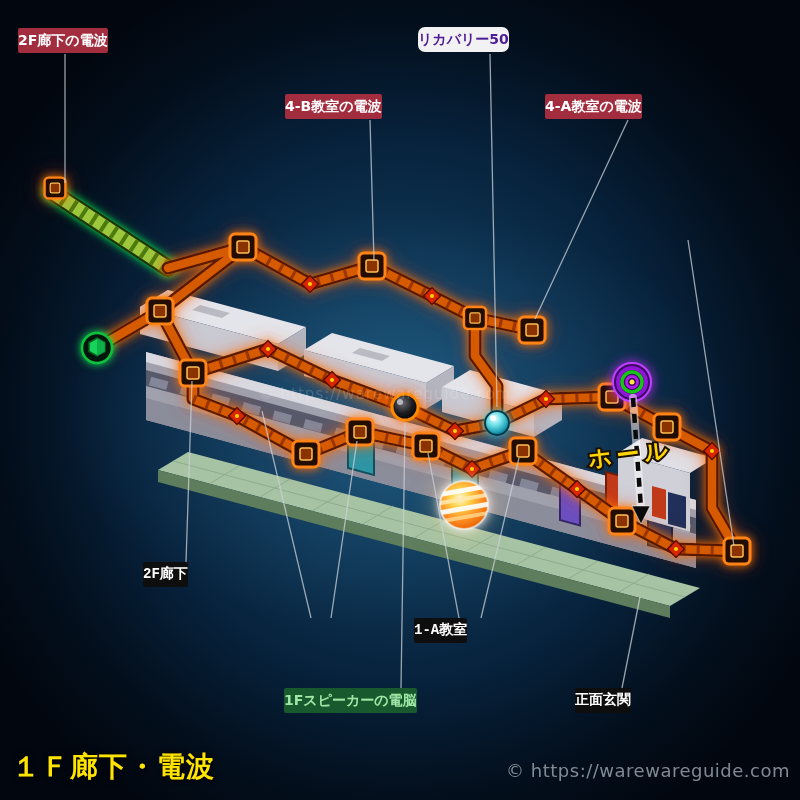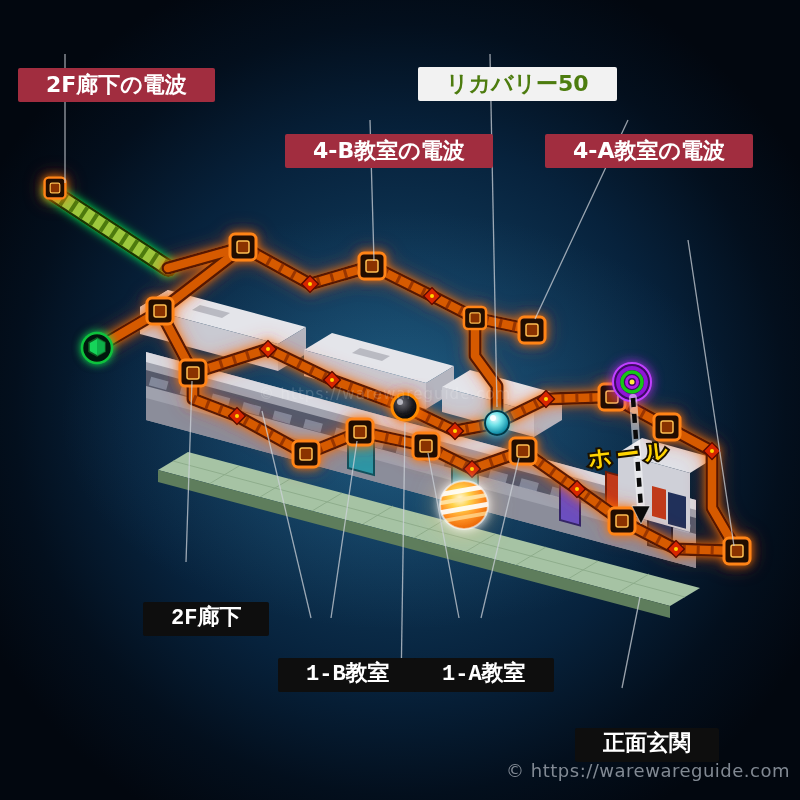--- a/index.html
+++ b/index.html
@@ -6,26 +6,26 @@
   .stage{
     position:relative;width:800px;height:800px;overflow:hidden;
     font-family:"DejaVu Sans",sans-serif;
     background:
       radial-gradient(circle 470px at 400px 410px,
         #175073 0%, #0e3554 32%, #07223c 58%, #030f1d 82%, #02070f 100%);
   }
   .stage svg{position:absolute;left:0;top:0;}
   .badge{
     position:absolute;white-space:nowrap;z-index:5;
-    font-weight:bold;font-size:22px;line-height:1.15;
-    padding:4px 28px 5px;border-radius:2px;margin-top:40px;
+    font-weight:bold;font-size:14px;line-height:1.15;
+    padding:4px 0 5px;border-radius:2px;
   }
   .badge.red{background:#a12d3f;color:#ffffff;}
   .badge.black{background:#0e0e0e;color:#ffffff;font-family:Liberation Mono, monospace;}
-  .badge.white{background:#f2f2f2;color:#4d7c0f;}
+  .badge.white{background:#f2f2f2;color:#4c1d95;border-radius:7px;}
   .badge.green{background:#185a2d;color:#9fe7a6;}
   #co-0{left:18px;top:28px}
   #co-1{left:418px;top:27px}
   #co-2{left:285px;top:94px}
   #co-3{left:545px;top:94px}
   #co-4{left:600px;top:214px}
   #co-5{left:143px;top:562px}
   #co-6{left:278px;top:618px}
   #co-7{left:414px;top:618px}
   #co-8{left:284px;top:688px}
@@ -288,18 +288,19 @@
       <line x1="401" y1="688" x2="405" y2="423"></line>
       <line x1="622" y1="688" x2="640" y2="597"></line>
     </g>
   </svg>
 
   <div class="badge red" id="co-0">2F廊下の電波</div>
   <div class="badge white" id="co-1">リカバリー50</div>
   <div class="badge red" id="co-2">4-B教室の電波</div>
   <div class="badge red" id="co-3">4-A教室の電波</div>
   <div class="badge black" id="co-5">2F廊下</div>
-  <div class="badge black" id="co-6">1-B教室</div>
   <div class="badge black" id="co-7">1-A教室</div>
+  <div class="badge green" id="co-8">1Fスピーカーの電脳</div>
   <div class="badge black" id="co-9">正面玄関</div>
 
+  <div id="map-title">１Ｆ廊下・電波</div>
   <div id="credit">© https://warewareguide.com</div>
 </div>
 
 </body></html>

